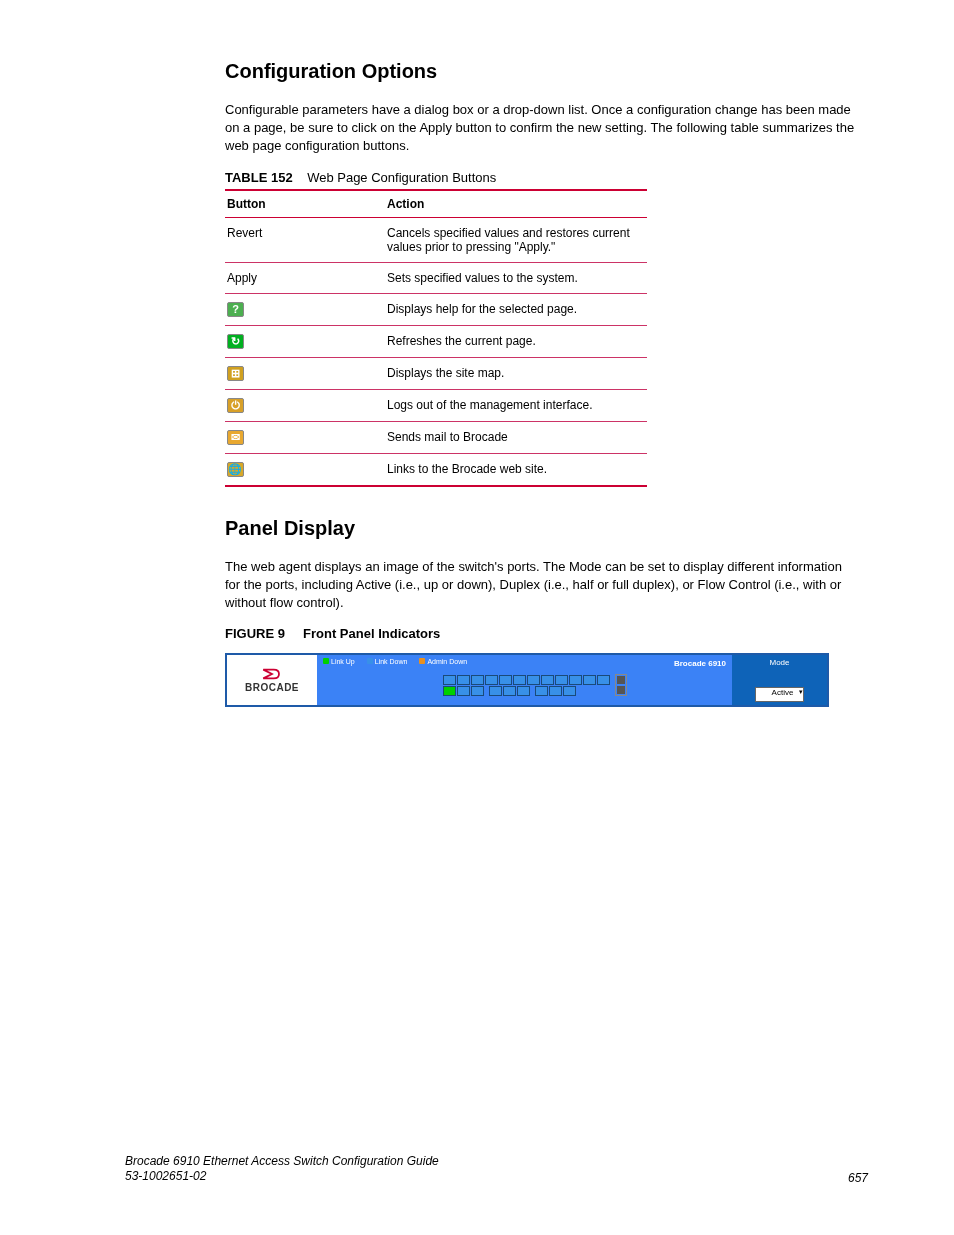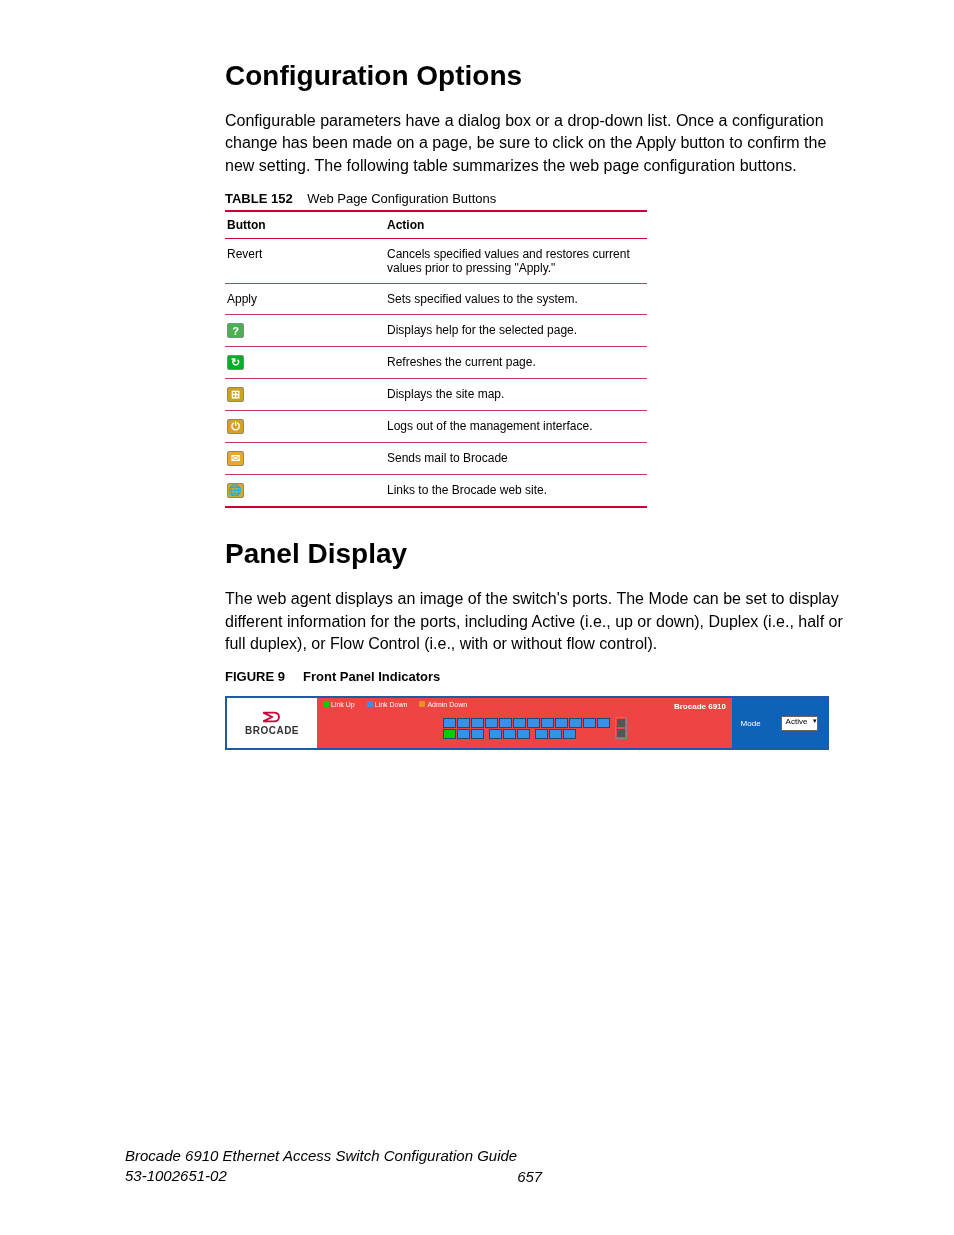--- a/index.html
+++ b/index.html
@@ -29,28 +29,28 @@
 }
 .header-right {
   font-size: 34px;
   font-weight: 400;
   color: #000;
 }
 .content {
   margin-left: 100px;
 }
 h2 {
-  font-size: 28px;
+  font-size: 20px;
   font-weight: bold;
   margin: 0 0 18px 0;
   font-family: "Arial Narrow", Arial, sans-serif;
   font-stretch: condensed;
 }
 p {
-  font-size: 16px;
+  font-size: 13px;
   line-height: 1.4;
   margin: 0 4px 14px 0;
 }
 .table-caption {
   font-size: 13px;
   margin-bottom: 4px;
 }
 .table-caption .label {
   font-weight: bold;
 }
@@ -124,21 +124,21 @@
   height: 14px;
 }
 .brocade-text {
   font-size: 10px;
   font-weight: bold;
   color: #333;
   letter-spacing: 0.5px;
 }
 .panel-body {
   flex: 1;
-  background: #ef4444;
+  background: #3b82f6;
   position: relative;
   display: flex;
   flex-direction: column;
 }
 .legend {
   display: flex;
   gap: 12px;
   padding: 3px 6px 1px 6px;
   align-items: center;
   font-size: 7px;
@@ -199,47 +199,48 @@
 }
 .sfp div { height: 8px; background: #555; }
 .panel-mode {
   width: 95px;
   background: #0e63b8;
   display: flex;
   align-items: center;
   justify-content: center;
   gap: 20px;
   font-size: 8px;
+  flex-direction: column;
 }
 .mode-select {
   background: #fff;
   color: #000;
   border: 1px solid #666;
-  padding: 0px 10px 0px 4px;
+  padding: 0px 10px 0px 16px;
   font-size: 8px;
   height: 13px;
   position: relative;
 }
 .mode-select::after {
   content: "▾";
   position: absolute;
   right: 1px;
   top: 0px;
   font-size: 7px;
   color: #000;
 }
 .footer {
   position: absolute;
   bottom: 50px;
   left: 125px;
   right: 86px;
   display: flex;
-  justify-content: flex-start;
+  justify-content: space-between;
   align-items: flex-end;
-  font-size: 15px;
+  font-size: 12px;
   font-style: italic;
   color: #000;
 }
 .footer-left { line-height: 1.3; }
 .footer-right { font-style: italic; }
 .section2 { margin-top: 30px; }
 </style>
 </head>
 <body>
 

